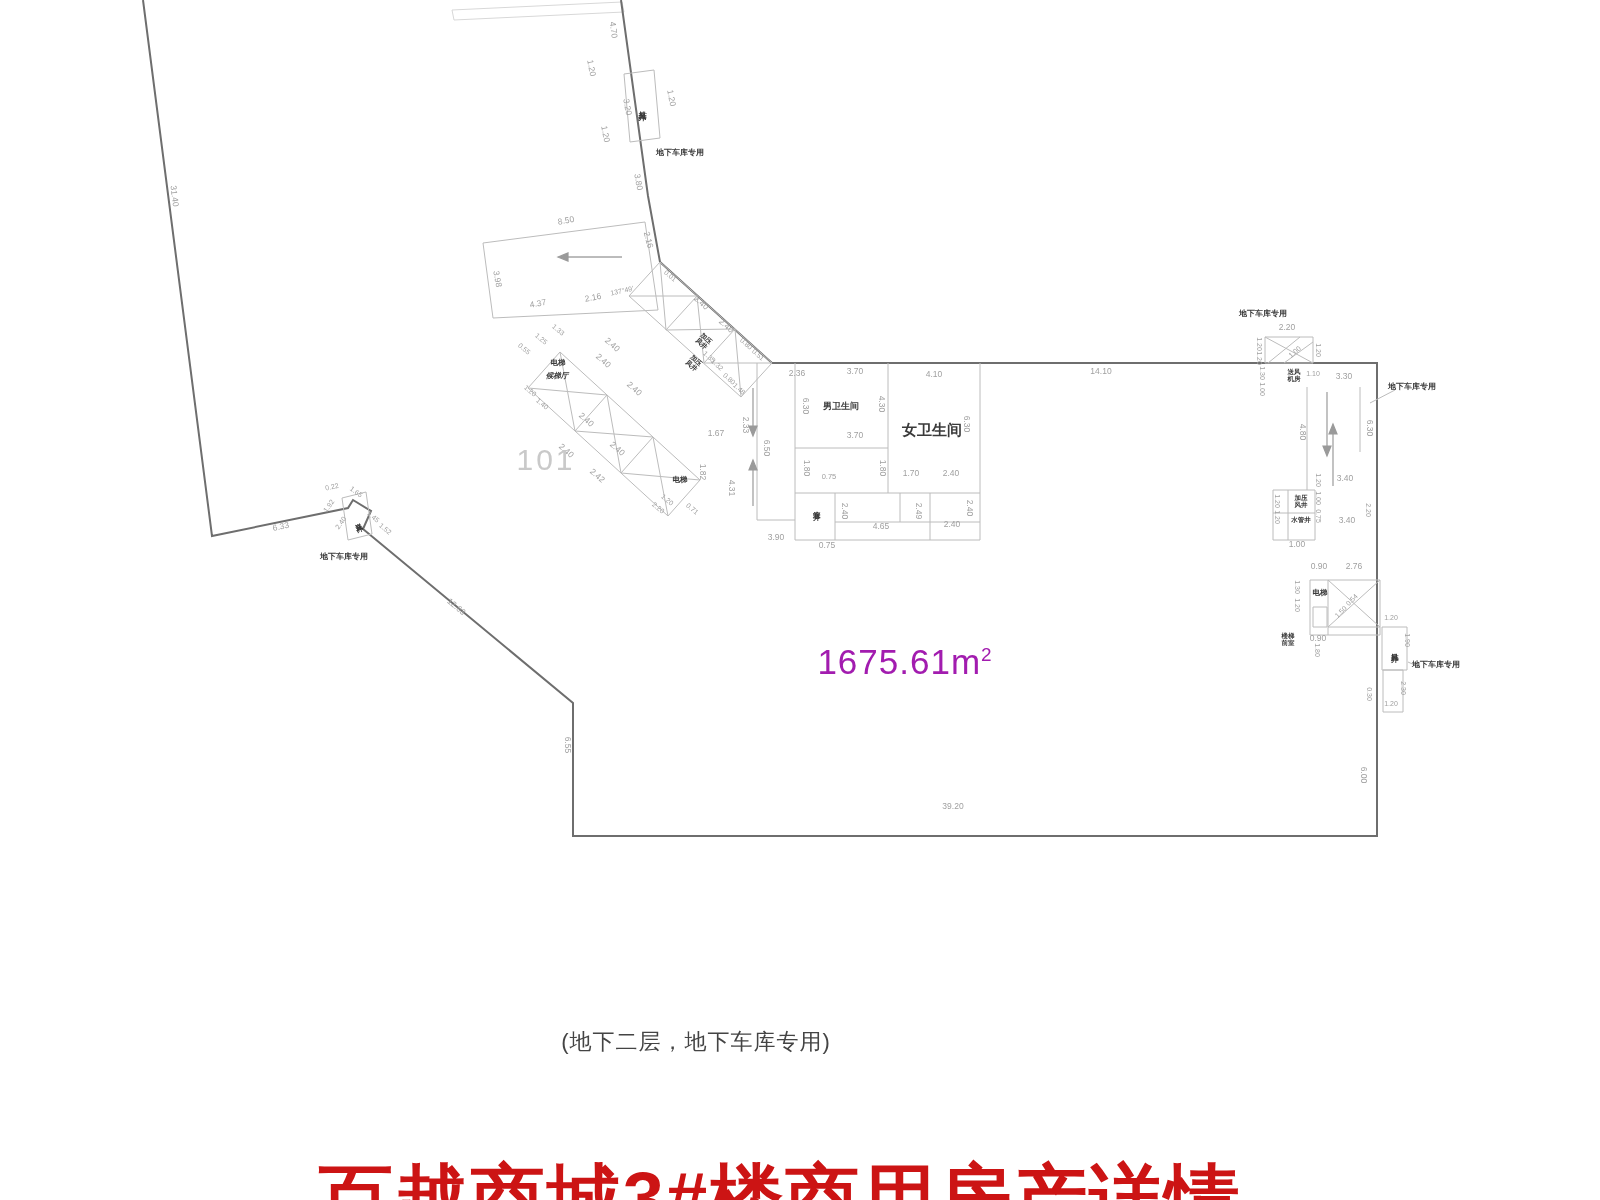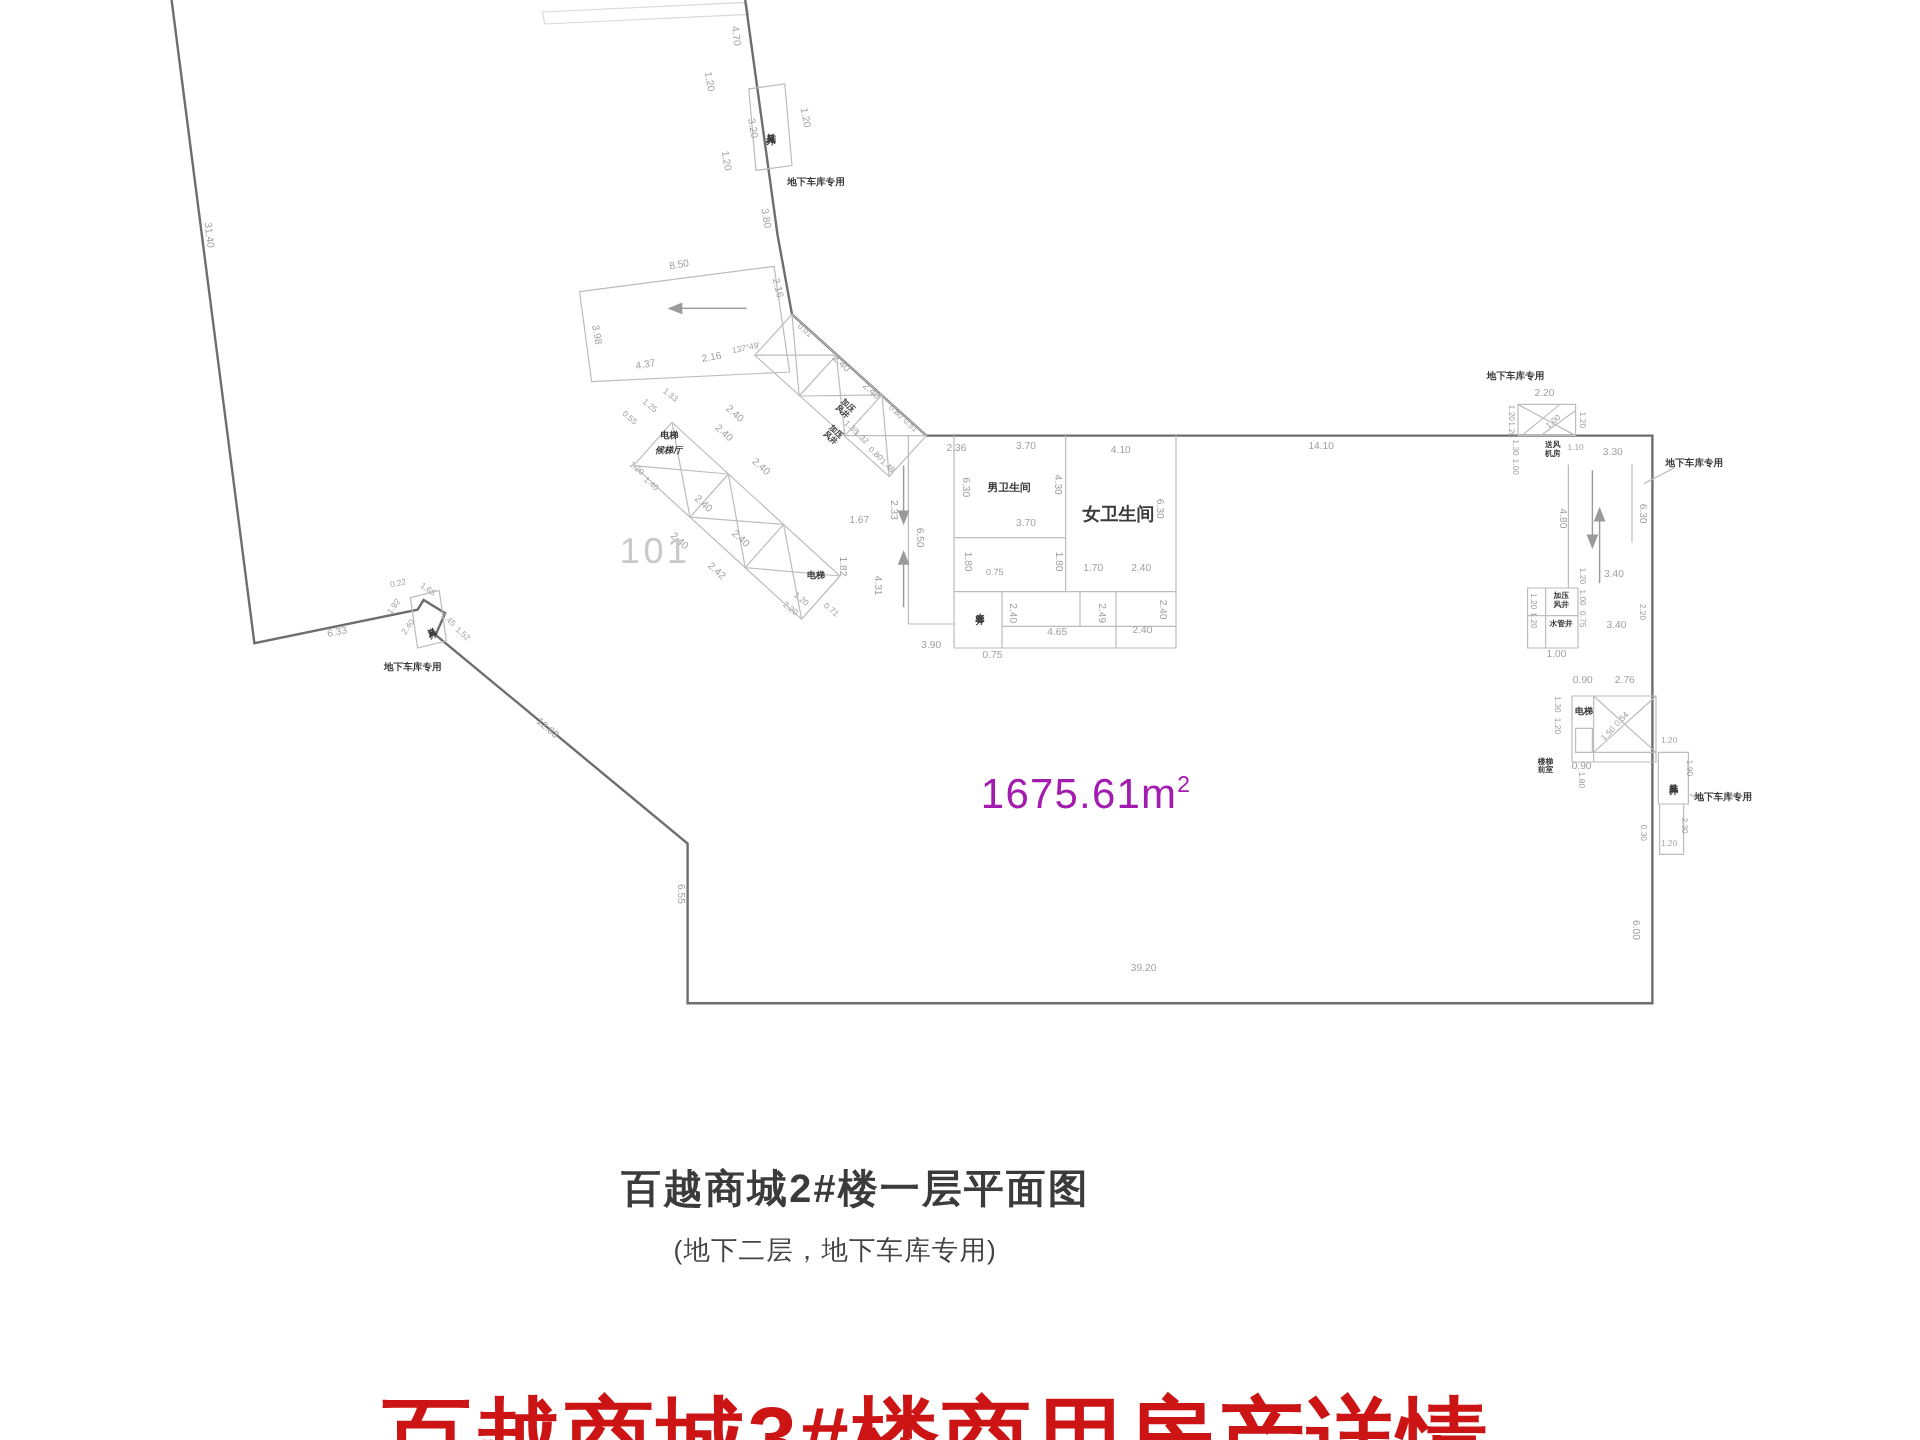--- a/index.html
+++ b/index.html
@@ -219,17 +219,16 @@
         <span class="room" style="left: 1436px; top: 665px; font-size: 8px; transform: translate(-50%, -50%);">地下车库专用</span>
       </div>
 
     <div class="room-number" style="left:546px;top:460px;text-align:right;">101</div>
 
     <div class="area" style="left:905px;top:662px;">
       <span>1675.61m</span><sup>2</sup>
     </div>
   </div>
 
-  <div class="caption" style="left:713px;top:991px;">百越商城2#楼一层平面图</div>
   <div class="caption-sub" style="left:696px;top:1042px;">(地下二层，地下车库专用)</div>
 
   <div class="footer-title" style="left: 780px; top: 1150px; color: rgb(204, 20, 20);">百越商城3#楼商用房产详情</div>
 </div>
 
 </body></html>

